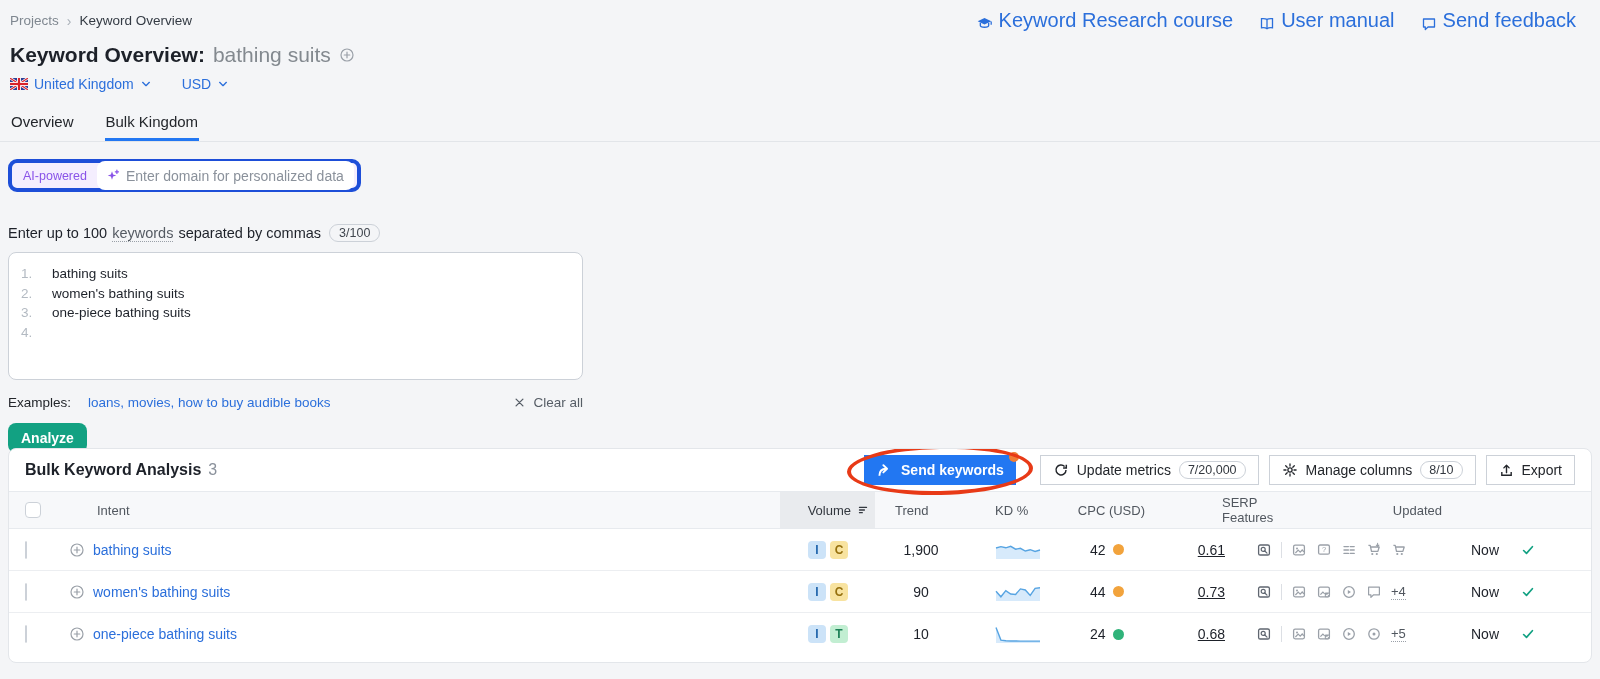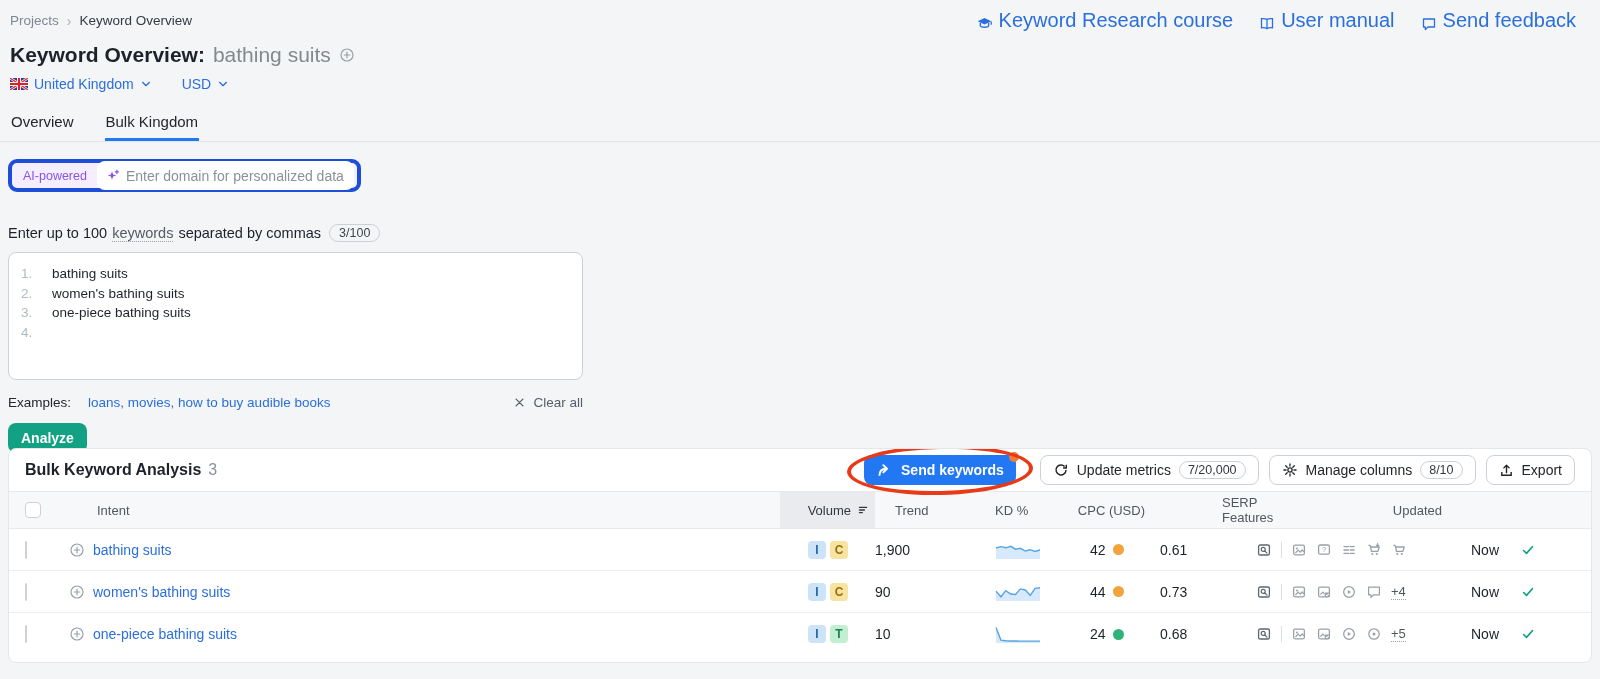--- a/index.html
+++ b/index.html
@@ -60,21 +60,21 @@
   .clear-x { color:#565d66; }
 
   .analyze-btn { margin:13px 0 0 8px; display:inline-block; background:var(--green); color:#fff; font-size:14px; font-weight:bold; border:none; border-radius:8px; padding:7px 13px; cursor:pointer; font-family:"Liberation Sans",sans-serif; }
 
   
   .card { position:absolute; left:8px; right:8px; top:448px; bottom:16px; background:#fff; border:1px solid #e3e6ea; border-radius:8px; overflow:hidden; }
   .card-header { display:flex; align-items:center; padding:6px 16px; height:42px; }
   .card-title { font-size:16px; font-weight:bold; }
   .card-count { font-size:16px; color:#8a919b; margin-left:7px; }
   .toolbar { margin-left:auto; display:flex; align-items:center; gap:10px; }
-  .btn { height:30px; border-radius:8px; display:inline-flex; align-items:center; gap:8px; font-size:14px; padding:0 12px; cursor:pointer; font-family:"Liberation Sans",sans-serif; }
+  .btn { height:30px; border-radius:0; display:inline-flex; align-items:center; gap:8px; font-size:14px; padding:0 12px; cursor:pointer; font-family:"Liberation Sans",sans-serif; }
   .btn-primary { background:var(--accent-blue); color:#fff; font-weight:bold; border:none; position:relative; }
   .btn-light { background:#fff; border:1px solid #ccd1d8; color:#23262b; }
   .quota-pill { border:1px solid #ccd1d8; border-radius:11px; padding:1px 8px; font-size:12.5px; color:#33383f; }
   .send-wrap { position:relative; margin-right:14px; }
   .notif-dot { position:absolute; top:-3px; right:-3px; width:10px; height:10px; border-radius:50%; background:#f07d36; }
   .annotation { position:absolute; left:-17px; right:-17px; top:-10px; bottom:-10px; border:4.5px solid var(--red); border-radius:50%; transform:rotate(-1.2deg); pointer-events:none; }
 
   
   .grid { display:grid; grid-template-columns:44px 1fr 95px 100px 95px 90px 80px 215px 120px; align-items:center; padding:0 16px; }
   .thead { background:#f7f8fa; border-top:1px solid #e7eaee; border-bottom:1px solid #e7eaee; height:38px; font-size:13px; color:#51575f; }
@@ -91,25 +91,25 @@
   .row:last-child { border-bottom:none; }
   .checkbox { width:16px; height:16px; border:1px solid #ccd1d8; border-radius:4px; background:#fff; cursor:pointer; }
   .kw-cell { display:flex; align-items:center; gap:8px; }
   .kw-add { color:#9aa0a8; cursor:pointer; }
   .kw-link { color:var(--link-blue); cursor:pointer; }
   .intent-cell { display:flex; gap:4px; padding-left:28px; }
   .intent { width:18px; height:18px; border-radius:4px; font-size:12px; font-weight:bold; display:inline-flex; align-items:center; justify-content:center; }
   .intent-informational { background:#cce3f8; color:#2166ac; }
   .intent-commercial { background:#f8e3a0; color:#96700e; }
   .intent-transactional { background:#c2eed2; color:#1b7f55; }
-  .vol-cell { text-align:left; padding-right:8px; }
+  .vol-cell { text-align:center; padding-right:8px; }
   .trend-cell { padding-left:20px; line-height:0; }
   .kd-cell { display:flex; align-items:center; gap:7px; padding-left:20px; }
   .kd-dot { width:11px; height:11px; border-radius:50%; }
-  .cpc-cell { padding-right:15px; }
+  .cpc-cell { text-align:right; padding-right:15px;text-decoration:underline; }
   .serp-cell { display:flex; align-items:center; gap:9px; padding-left:16px; color:#9aa0a8; }
   .serp-preview { color:#5f6670; cursor:pointer; }
   .serp-div { width:1px; height:16px; background:#dcdfe4; }
   .serp-more { color:#51575f; font-size:13px; border-bottom:1px dotted #9aa0a8; cursor:pointer; }
   .updated-cell { display:flex; align-items:center; justify-content:flex-end; gap:22px; padding-right:40px; }
   .updated-check { color:var(--green); }
 </style>
 </head>
 <body style="--accent-blue: #2277f2; --link-blue: #2b6fdb; --green: #12a182; --red: #e83a17; --purple: #8953e8;">
 

